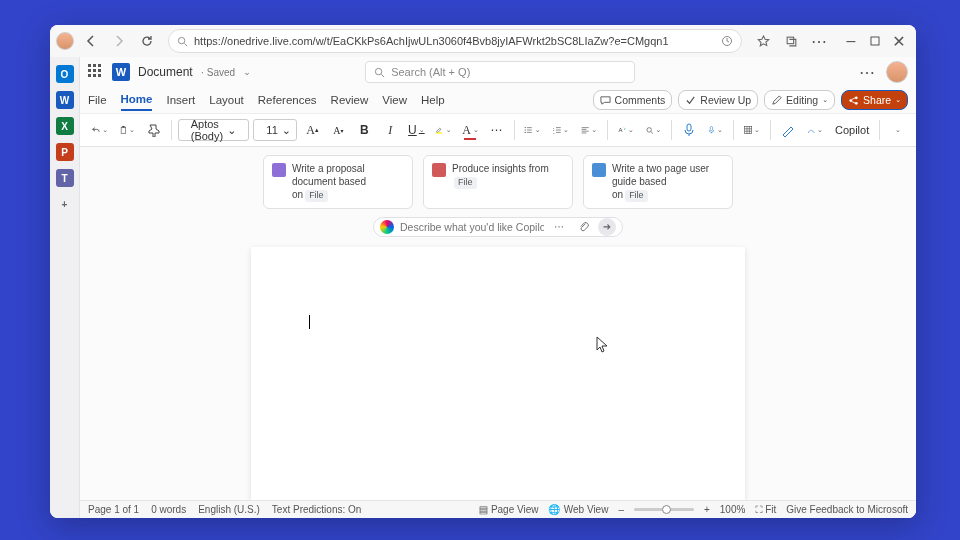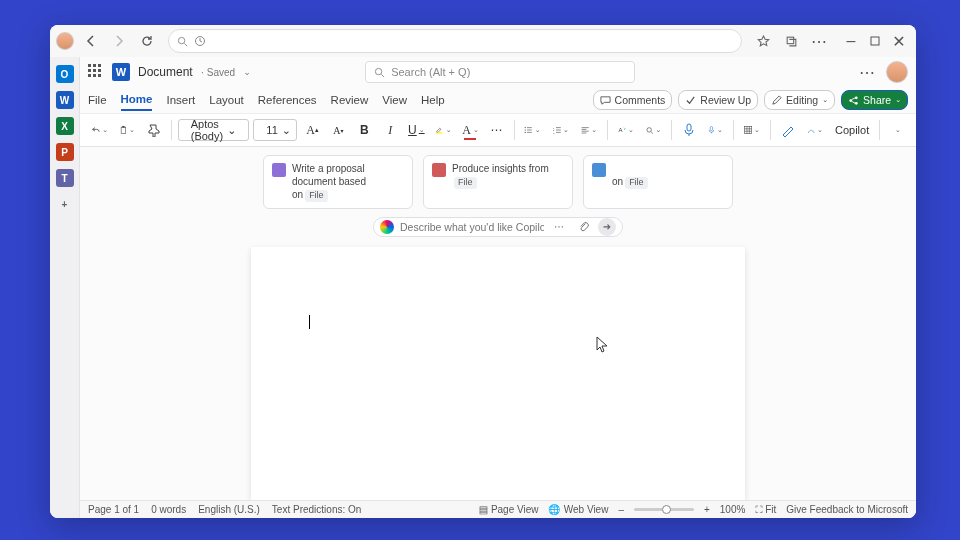--- a/index.html
+++ b/index.html
@@ -21,21 +21,21 @@
 .wlogo{width:18px;height:18px;background:#185abd;border-radius:2px;display:flex;align-items:center;justify-content:center;color:#fff;font-size:11px;font-weight:bold}
 .docname{font-size:12px;color:#333}
 .docstate{font-size:10px;color:#777}
 .searchbox{width:270px;height:22px;background:#fff;border:1px solid #ddd;border-radius:4px;display:flex;align-items:center;padding:0 8px;gap:6px;font-size:11px;color:#888;margin-left:auto;margin-right:auto}
 .hdr-right{margin-left:auto;display:flex;align-items:center;gap:8px}
 .tabs{height:26px;display:flex;align-items:center;padding:0 8px;gap:14px;background:#fbfbfc}
 .tab{font-size:11.5px;color:#444;cursor:pointer;padding:4px 0}
 .tab.active{color:#185abd;border-bottom:2px solid #185abd;font-weight:600}
 .tabs-right{margin-left:auto;display:flex;gap:6px}
 .pill{height:20px;border:1px solid #ccc;border-radius:8px;display:flex;align-items:center;padding:0 6px;gap:4px;font-size:10.5px;color:#444;cursor:pointer;background:#fff}
-.pill.share{background:#15803d;color:#fff;border-color:#185abd}
+.pill.share{background:#c2410c;color:#fff;border-color:#185abd}
 .ribbon{height:34px;background:#fff;border-top:1px solid #eee;border-bottom:1px solid #e3e3e6;display:flex;align-items:center;padding:0 8px;gap:4px}
 .rb{height:24px;min-width:22px;display:flex;align-items:center;justify-content:center;padding:0 4px;border-radius:3px;cursor:pointer;font-size:12px;color:#333;position:relative}
 .rb .chev{font-size:7px;color:#666;margin-left:2px}
 .sep{width:1px;height:20px;background:#ddd;margin:0 2px}
 .fontsel{height:22px;border:1px solid #ccc;border-radius:3px;display:flex;align-items:center;padding:0 12px;font-size:11px;color:#333;gap:4px;cursor:pointer;background:#fff}
 .canvas{flex:1;overflow:auto;display:flex;flex-direction:column;align-items:center;padding:8px 0 0;background:#fbfbfc;position:relative}
 .suggestions{display:flex;gap:10px;margin-bottom:8px}
 .sugcard{width:150px;border:1px solid #e0e0e4;border-radius:6px;background:#fff;padding:6px 8px;display:flex;gap:6px;font-size:10px;color:#444;cursor:pointer;line-height:1.3}
 .sugcard .ic{width:14px;height:14px;flex-shrink:0;border-radius:2px;margin-top:1px}
 .filetag{display:inline-block;background:#eef0f3;border-radius:3px;padding:0 4px;font-size:9px;color:#555;margin-left:2px}
@@ -75,20 +75,21 @@
     <div class="tb-btn">
         <svg width="12" height="12" viewBox="0 0 12 12">
           <path d="M10 6a4 4 0 11-1.2-2.8M10 1v3H7" stroke="#555" fill="none" stroke-width="1.3"></path>
         </svg>
       </div>
     <div class="addr">
       <svg width="11" height="11" viewBox="0 0 12 12">
           <circle cx="5" cy="5" r="3.5" stroke="#888" fill="none"></circle>
           <path d="M8 8l3 3" stroke="#888"></path>
         </svg>
+      <input value="https://onedrive.live.com/w/t/EaCKkPs6AchIjwULn3060f4Bvb8jyIAFWrkt2bSC8LIaZw?e=CMgqn1" style="">
       <svg width="12" height="12" viewBox="0 0 12 12">
           <circle cx="6" cy="6" r="4.5" stroke="#888" fill="none"></circle>
           <path d="M6 3v3l2 1" stroke="#888" fill="none"></path>
         </svg>
     </div>
     <div class="tb-btn">
         <svg width="13" height="13" viewBox="0 0 12 12">
           <path d="M6 1l1.5 3 3.3.3-2.5 2.2.7 3.2L6 8.2 3 10l.7-3.2L1.2 4.3 4.5 4z" stroke="#666" fill="none"></path>
         </svg>
       </div>
@@ -329,21 +330,21 @@
             <div class="sugcard">
               <div class="ic" style="background:#8e6fd6"></div>
               <div><span>Write a proposal document based</span> <br><span>on</span><span class="filetag">File</span></div>
             </div>
             <div class="sugcard">
               <div class="ic" style="background:#d05a5a"></div>
               <div><span>Produce insights from</span> <span class="filetag">File</span></div>
             </div>
             <div class="sugcard">
               <div class="ic" style="background:#4a8fd6"></div>
-              <div> <br><span>on</span><span class="filetag">File</span></div>
+              <div><span>Write a two page user guide based</span> <br><span>on</span><span class="filetag">File</span></div>
             </div>
           </div>
         <div class="promptbar">
           <div class="cplogo"></div>
           <input placeholder="Describe what you'd like Copilot to write" style="">
           <div class="pbtn">⋯</div>
           <div class="pbtn">
               <svg width="11" height="11" viewBox="0 0 12 12">
                 <path d="M8 3L4 7a2 2 0 103 3l4-4a3 3 0 00-4-4L3 6" stroke="#666" fill="none"></path>
               </svg>

